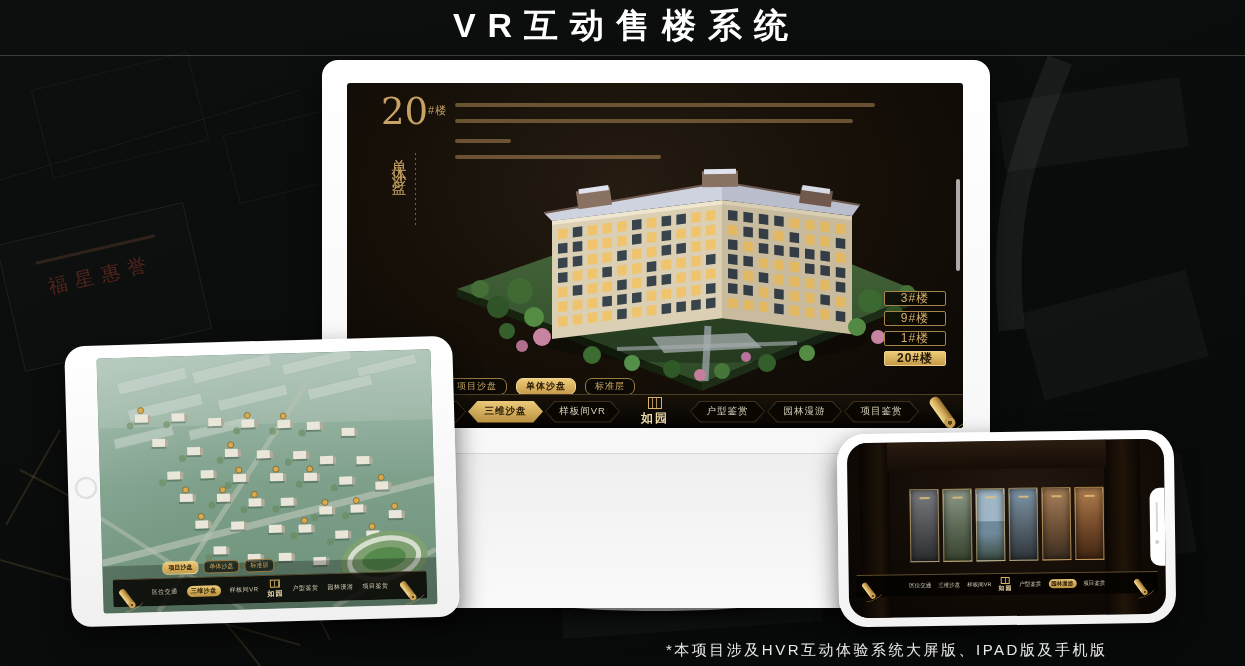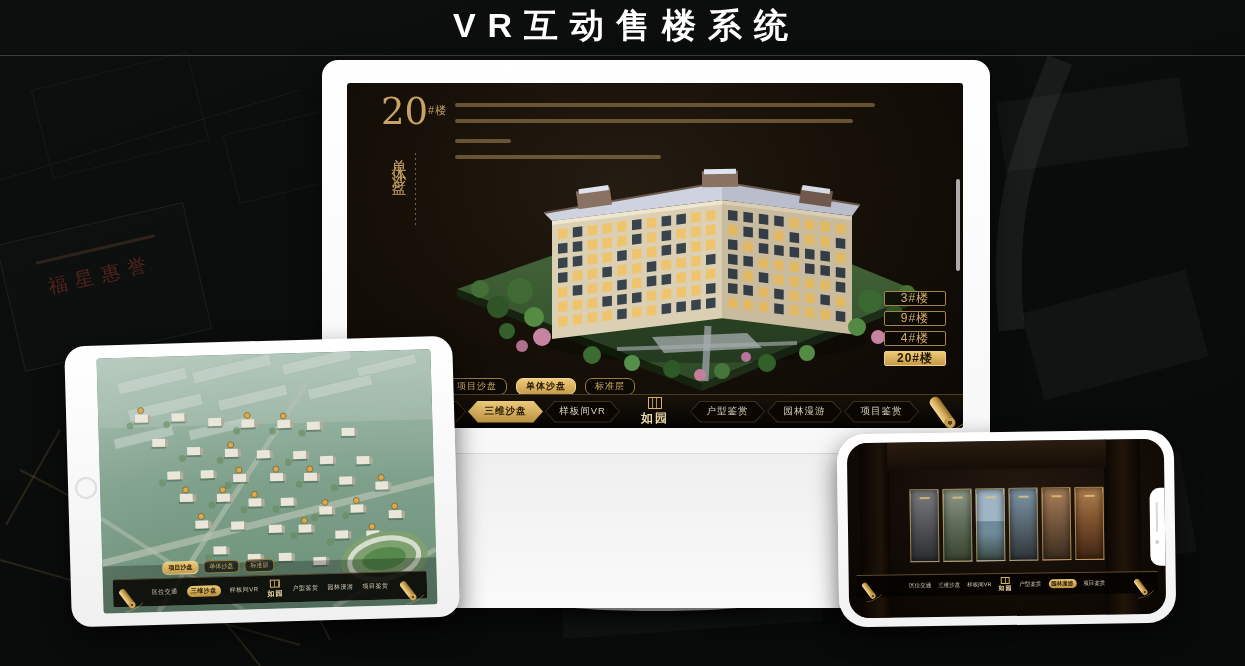--- a/index.html
+++ b/index.html
@@ -377,21 +377,21 @@
           <circle cx="365" cy="222" r="9" fill="#335f2a"></circle>
             <circle cx="405" cy="212" r="8" fill="#548c44"></circle>
           <circle cx="298" cy="234" r="6" fill="#c57f9d"></circle>
             <circle cx="344" cy="216" r="5" fill="#b8739a"></circle>
         </g>
       </svg>
 
       <div class="floor-btns">
         <div class="floor-btn">3#楼</div>
         <div class="floor-btn">9#楼</div>
-        <div class="floor-btn">4#楼</div>
+        <div class="floor-btn">1#楼</div>
         <div class="floor-btn active">20#楼</div>
       </div>
 
       <div class="m-tabs">
         <div class="tab">项目沙盘</div>
         <div class="tab active">单体沙盘</div>
         <div class="tab">标准层</div>
       </div>
 
       <div class="m-nav">
@@ -692,13 +692,14 @@
         <span class="p-item">项目鉴赏</span>
         <div class="scroll-icon s-right"></div>
       </div>
     </div>
     <div class="ph-notch">
       <span class="spk"></span>
       <span class="cam"></span>
     </div>
   </div>
 
+  <div class="footnote">*本项目涉及HVR互动体验系统大屏版、IPAD版及手机版</div>
 </div>
 
 </body></html>

